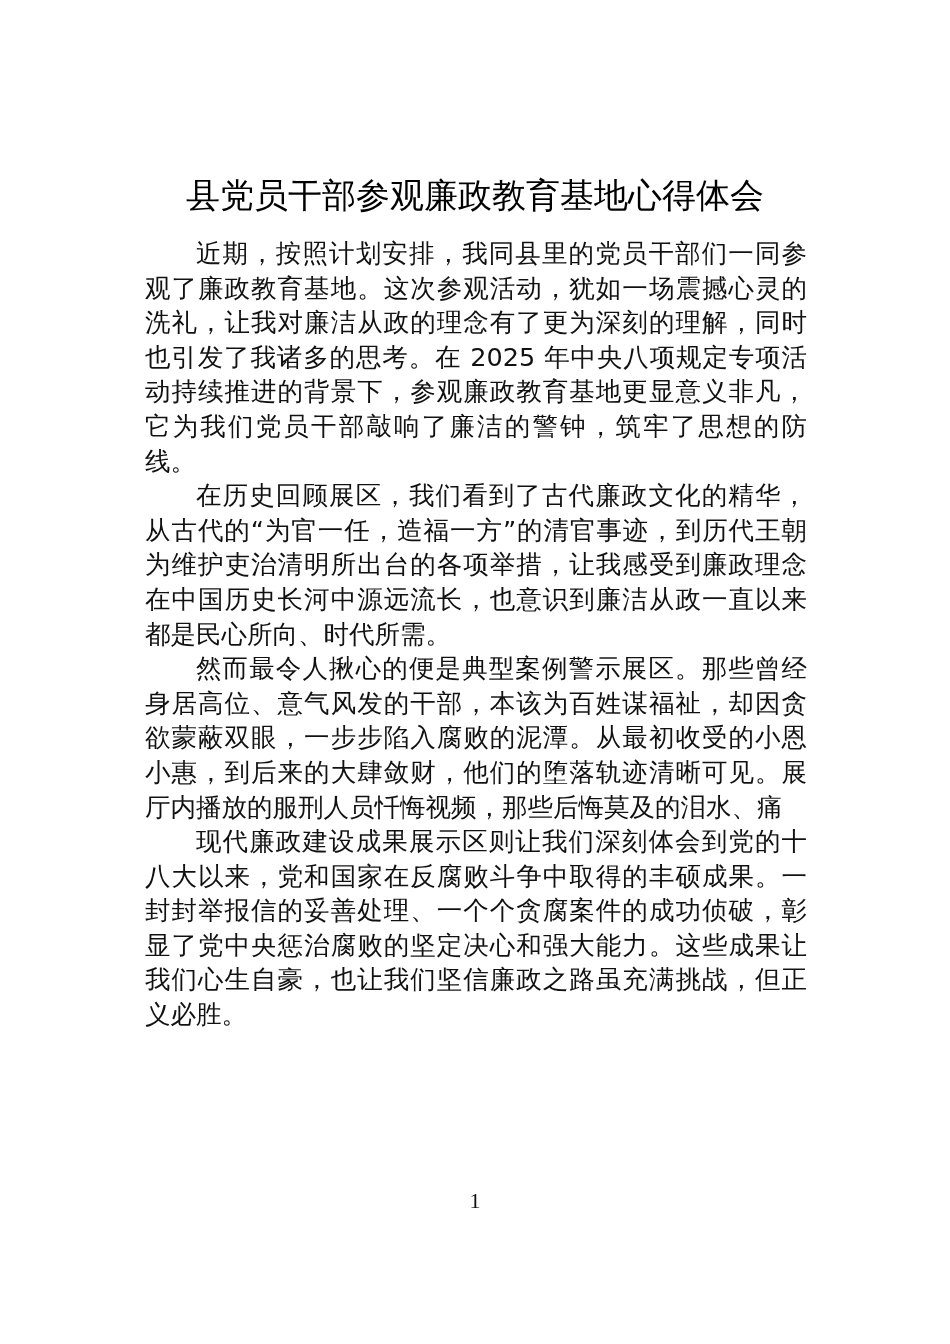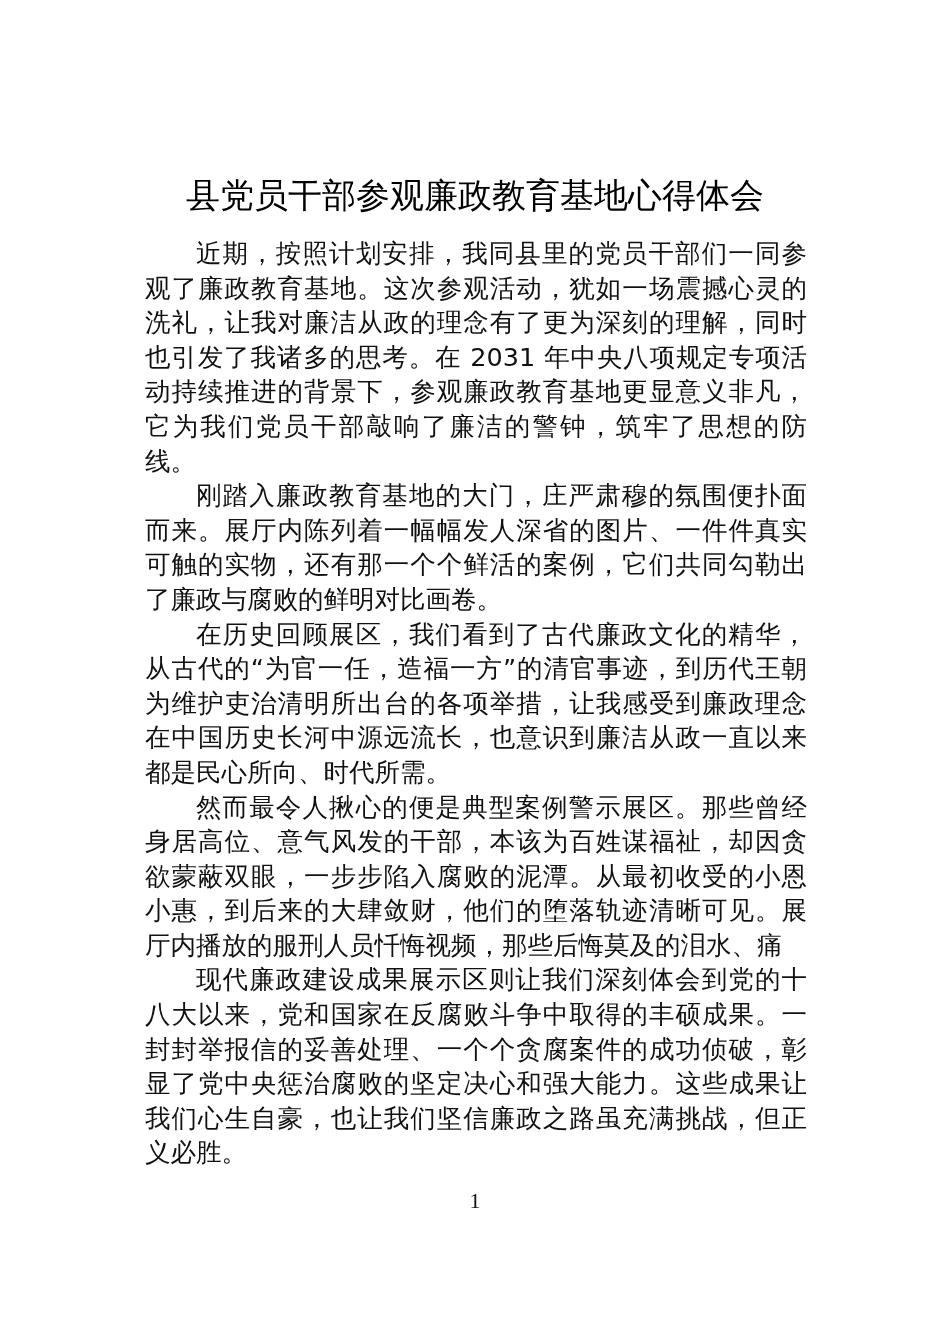--- a/index.html
+++ b/index.html
@@ -21,20 +21,19 @@
     position: absolute; left: 0; top: 1188px; width: 950px; text-align: center;
     font-family: "Liberation Serif", "DejaVu Serif", serif; font-size: 22px; color: #111;
   }
 </style>
 </head>
 <body>
 
 <div class="page">
   <div class="title">县党员干部参观廉政教育基地心得体会</div>
   <div class="body">
-    <p>近期，按照计划安排，我同县里的党员干部们一同参观了廉政教育基地。这次参观活动，犹如一场震撼心灵的洗礼，让我对廉洁从政的理念有了更为深刻的理解，同时也引发了我诸多的思考。在 2031 年中央八项规定专项活动持续推进的背景下，参观廉政教育基地更显意义非凡，它为我们党员干部敲响了廉洁的警钟，筑牢了思想的防线。</p>
-    <p>刚踏入廉政教育基地的大门，庄严肃穆的氛围便扑面而来。展厅内陈列着一幅幅发人深省的图片、一件件真实可触的实物，还有那一个个鲜活的案例，它们共同勾勒出了廉政与腐败的鲜明对比画卷。</p>
+    <p>近期，按照计划安排，我同县里的党员干部们一同参观了廉政教育基地。这次参观活动，犹如一场震撼心灵的洗礼，让我对廉洁从政的理念有了更为深刻的理解，同时也引发了我诸多的思考。在 2025 年中央八项规定专项活动持续推进的背景下，参观廉政教育基地更显意义非凡，它为我们党员干部敲响了廉洁的警钟，筑牢了思想的防线。</p>
     <p>在历史回顾展区，我们看到了古代廉政文化的精华，从古代的“为官一任，造福一方”的清官事迹，到历代王朝为维护吏治清明所出台的各项举措，让我感受到廉政理念在中国历史长河中源远流长，也意识到廉洁从政一直以来都是民心所向、时代所需。</p>
     <p>然而最令人揪心的便是典型案例警示展区。那些曾经身居高位、意气风发的干部，本该为百姓谋福祉，却因贪欲蒙蔽双眼，一步步陷入腐败的泥潭。从最初收受的小恩小惠，到后来的大肆敛财，他们的堕落轨迹清晰可见。展厅内播放的服刑人员忏悔视频，那些后悔莫及的泪水、痛</p>
     <p>现代廉政建设成果展示区则让我们深刻体会到党的十八大以来，党和国家在反腐败斗争中取得的丰硕成果。一封封举报信的妥善处理、一个个贪腐案件的成功侦破，彰显了党中央惩治腐败的坚定决心和强大能力。这些成果让我们心生自豪，也让我们坚信廉政之路虽充满挑战，但正义必胜。</p>
   </div>
   <div class="pagenum">1</div>
 </div>
 
 </body></html>

